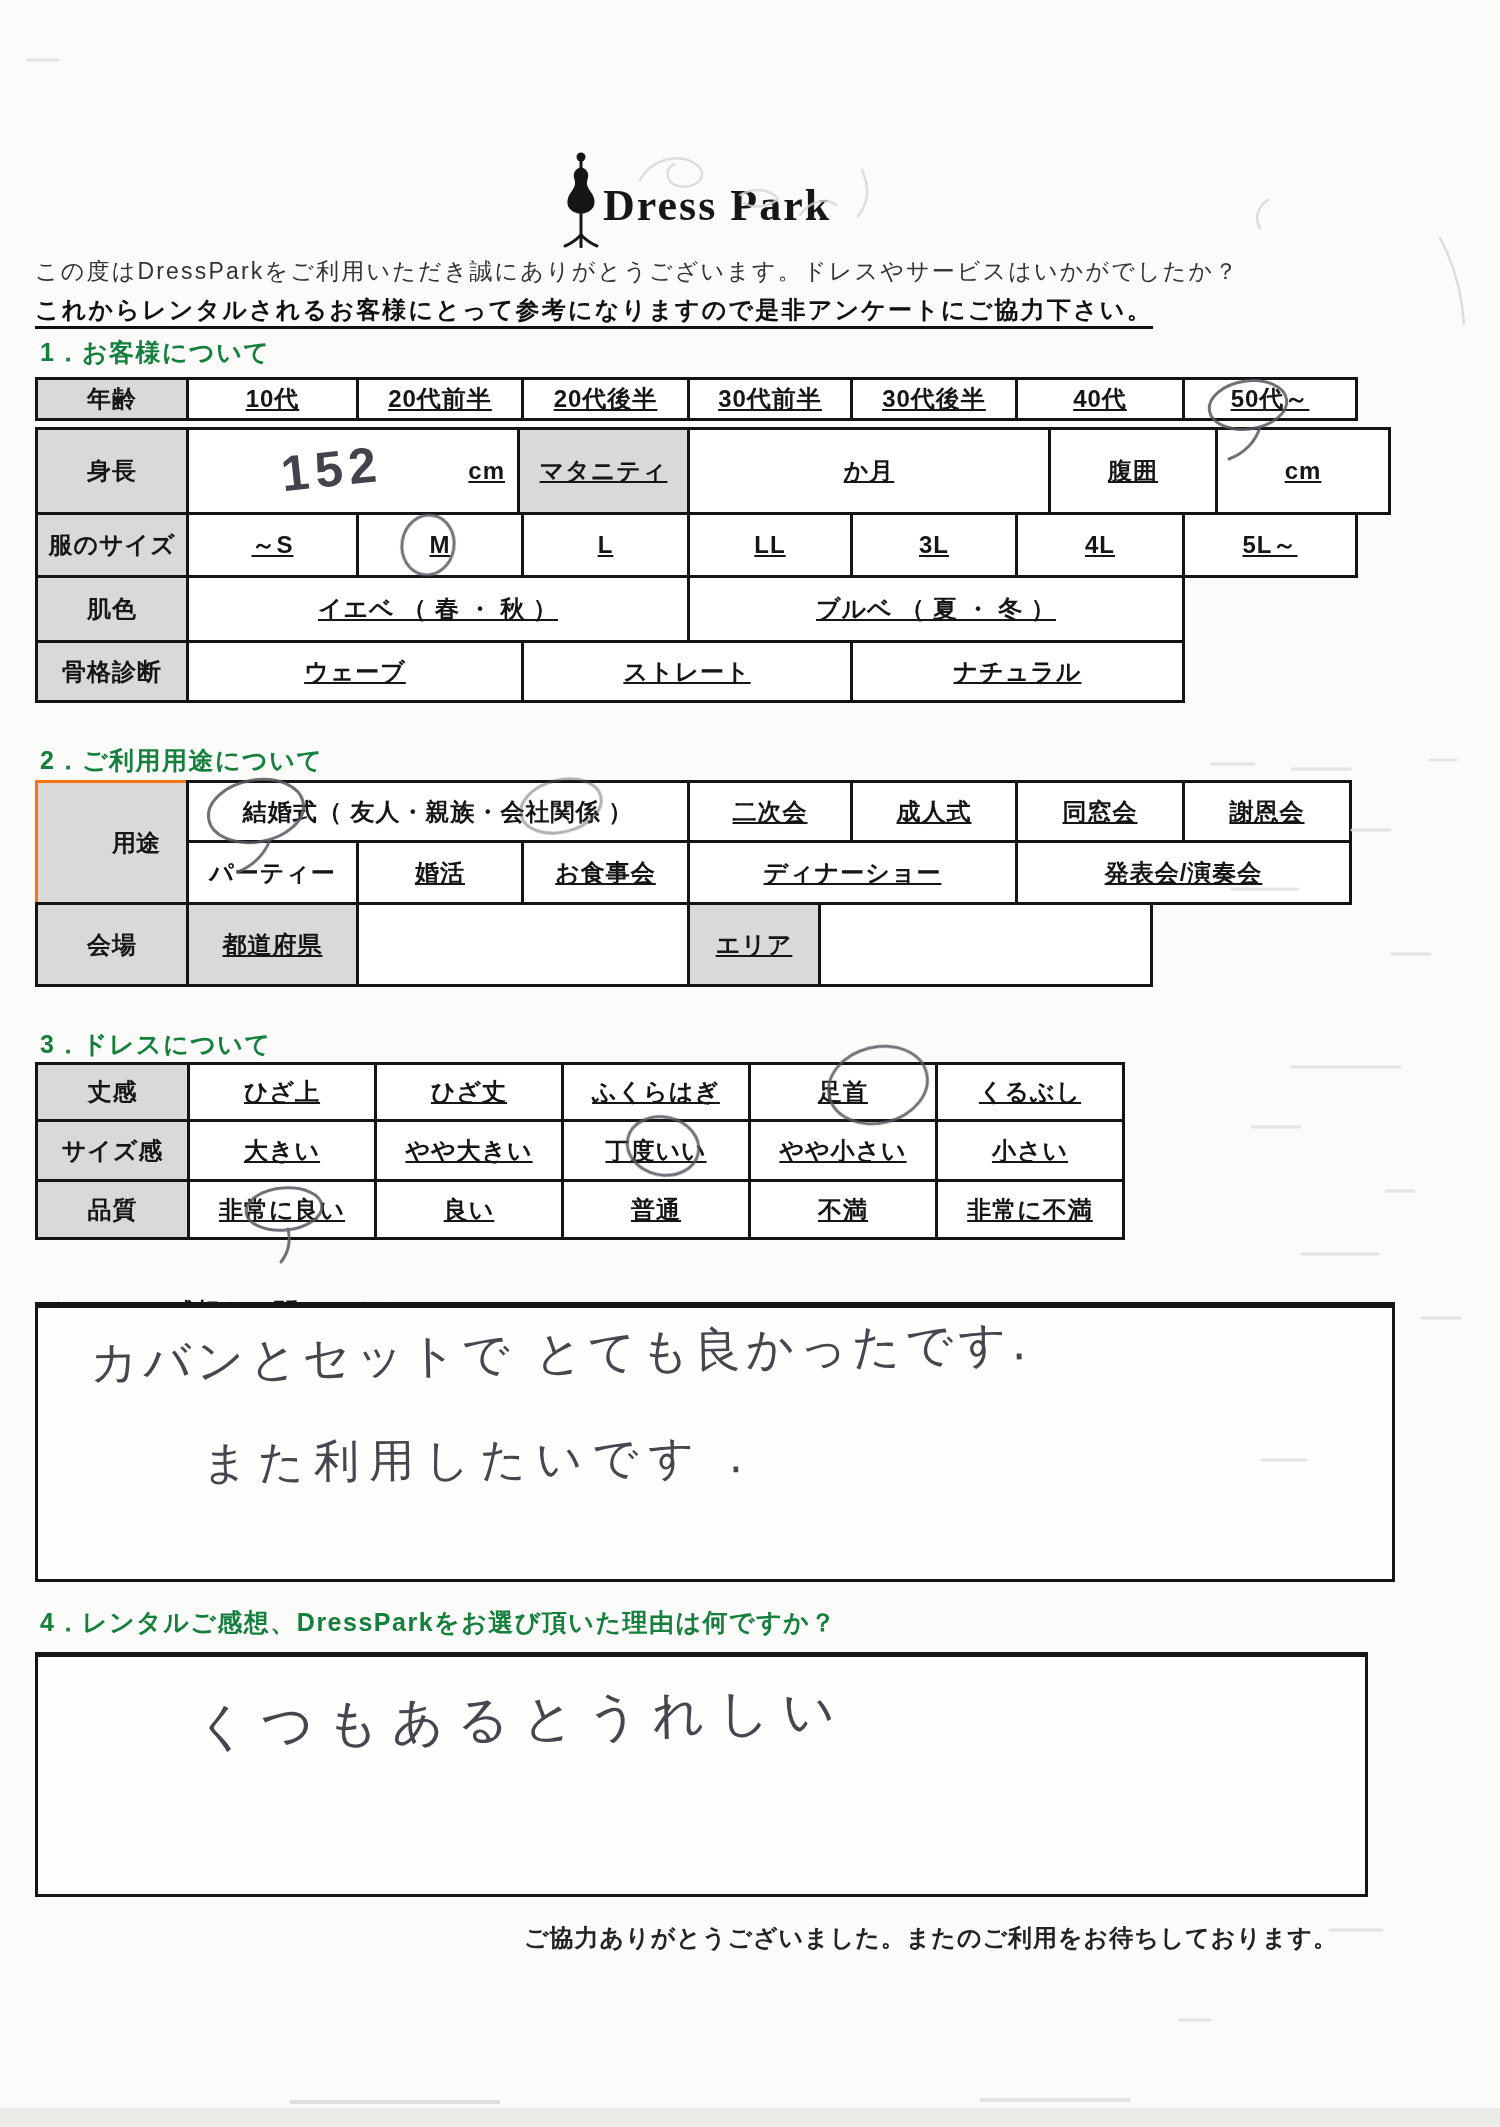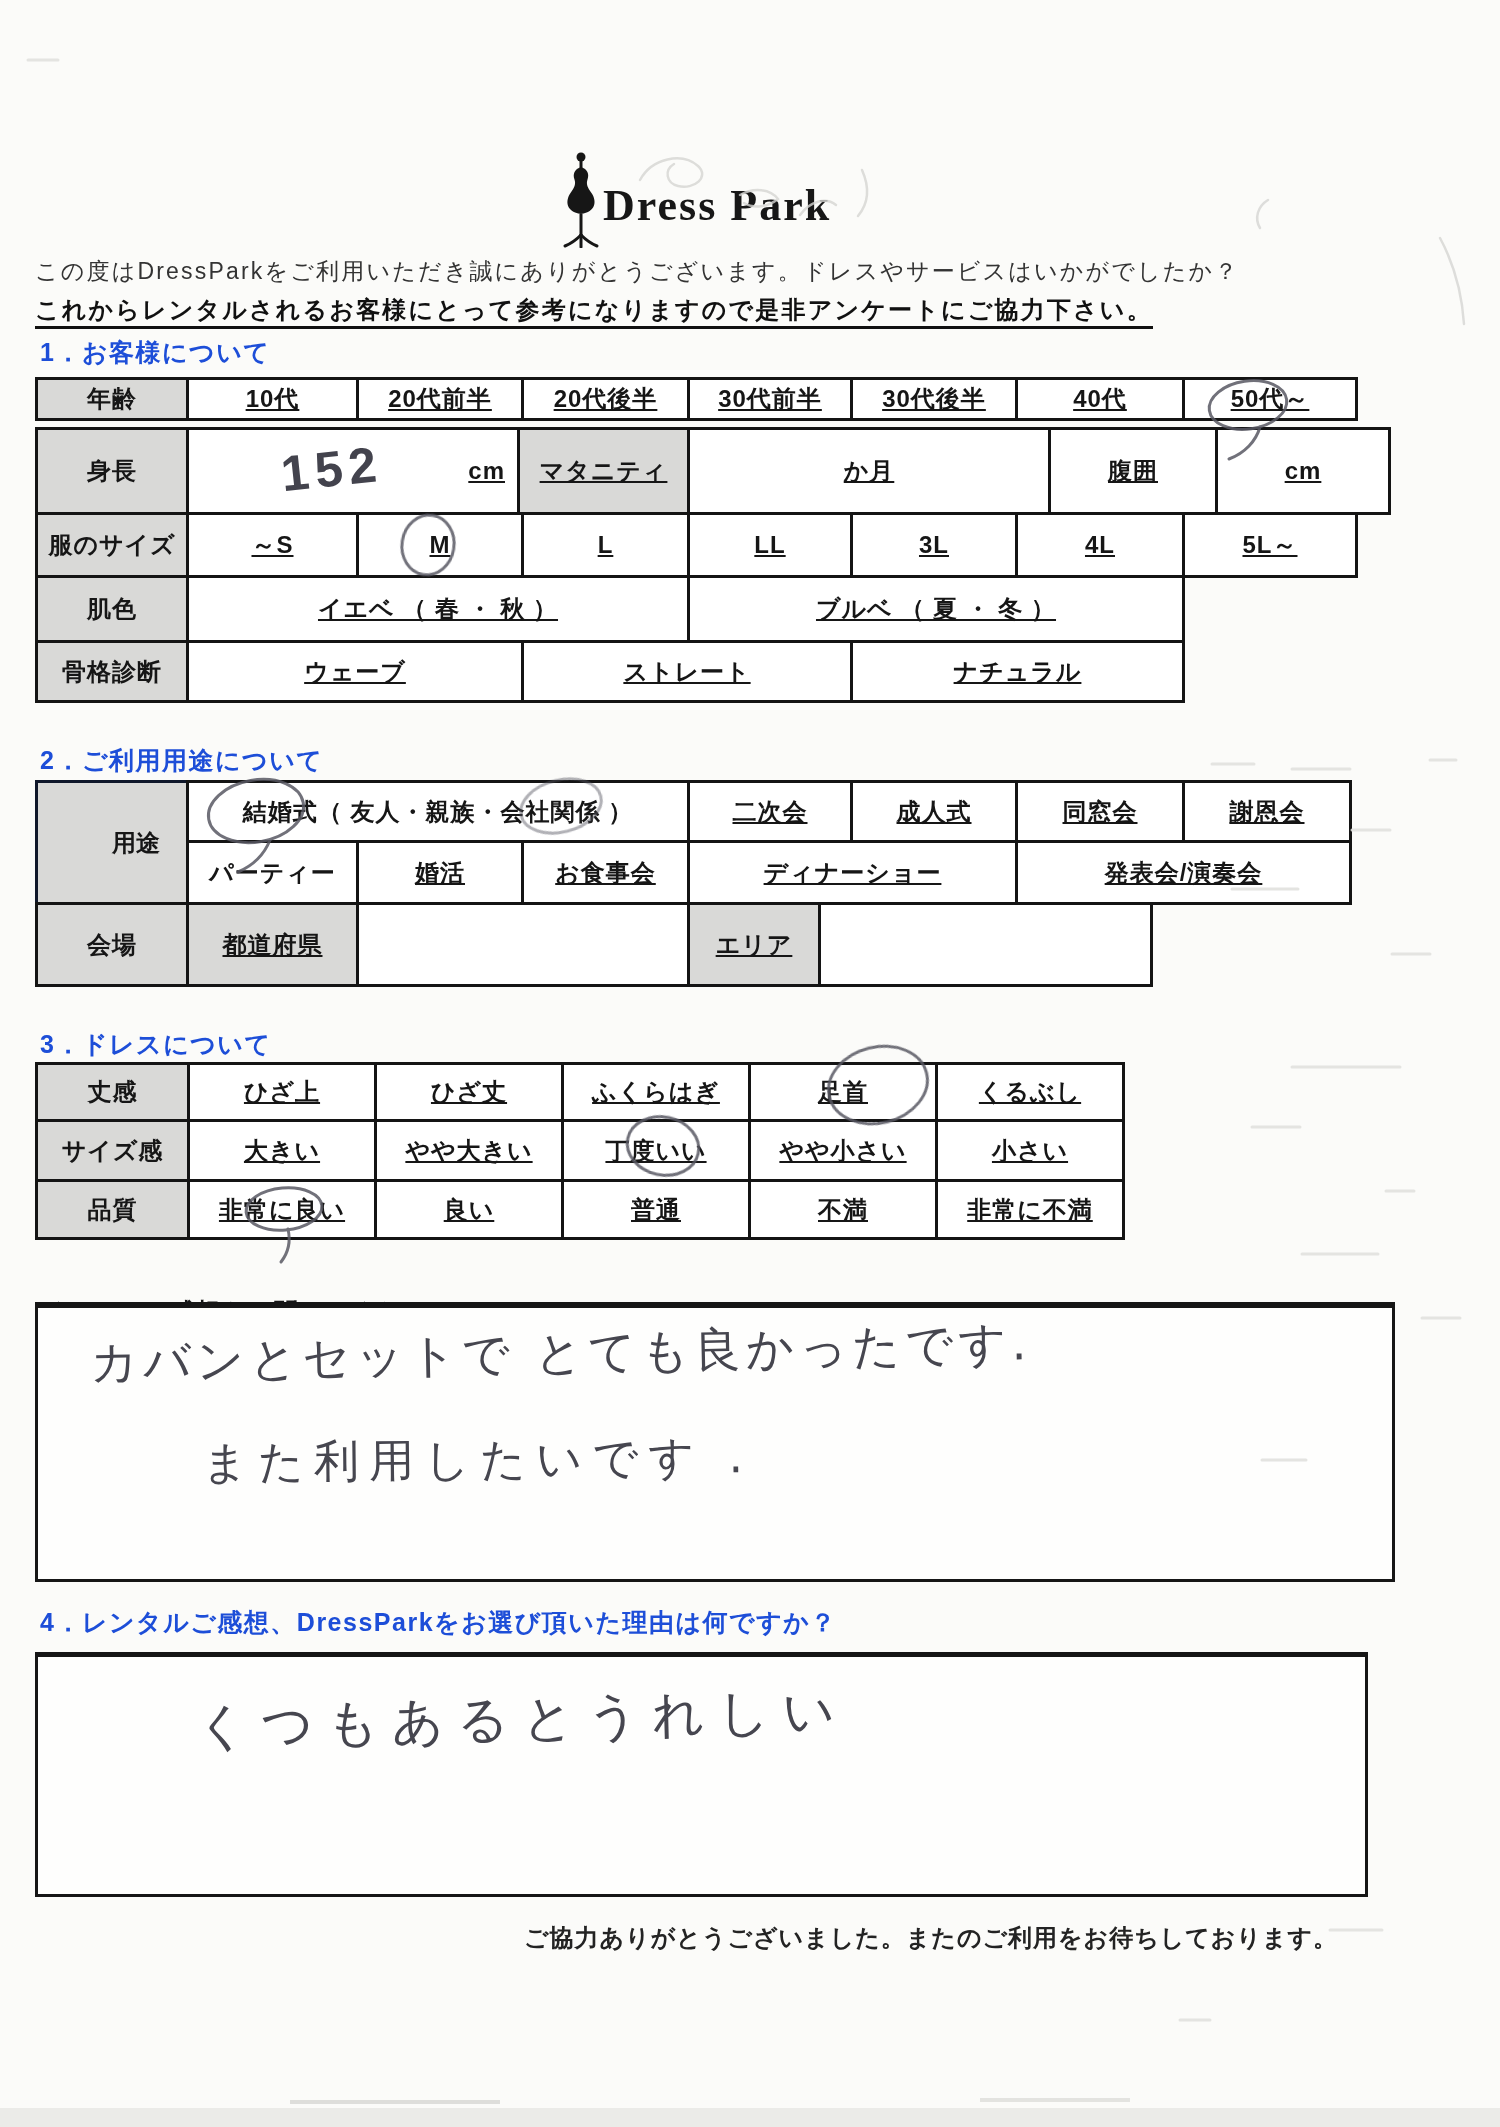--- a/index.html
+++ b/index.html
@@ -13,32 +13,32 @@
   
   .logo-text{
     position:absolute;left:603px;top:180px;
     font-family:"Liberation Serif","DejaVu Serif",serif;
     font-size:44px;color:#171717;letter-spacing:2px;font-weight:600;
   }
   
   .intro1{position:absolute;left:35px;top:256px;font-size:23px;letter-spacing:2.2px;color:#333;}
   .intro2{position:absolute;left:35px;top:294px;font-size:24px;font-weight:700;letter-spacing:2.2px;
           color:#111;border-bottom:3px solid #111;padding-bottom:0;}
-  .h{position:absolute;font-size:25px;font-weight:700;color:#1d4ed8;letter-spacing:1.5px;}
+  .h{position:absolute;font-size:25px;font-weight:700;color:#15803d;letter-spacing:1.5px;}
   
   .row{position:absolute;display:flex;align-items:stretch;z-index:10;}
   .c{
     position:relative;box-sizing:border-box;flex:0 0 auto;
     border:3px solid #141414;background:#fff;
     display:flex;align-items:center;justify-content:center;
     font-weight:700;font-size:24px;letter-spacing:1px;color:#161616;
   }
   .c + .c{margin-left:-3px;text-decoration:underline;}
   .sh{background:#d9d9d7;}
-  .cell-abs{position:absolute;box-sizing:border-box;border:3px solid #0f172a;
+  .cell-abs{position:absolute;box-sizing:border-box;border:3px solid #f97316;
     display:flex;align-items:center;justify-content:center;
     font-weight:700;font-size:24px;color:#161616;z-index:10;padding-left:48px;}
   
   .cbox{position:absolute;box-sizing:border-box;background:#fefefd;
     border:3px solid #161616;border-top-width:6px;z-index:8;}
   
   .hw{
     position:absolute;font-family:"DejaVu Sans",sans-serif;
     color:#46464f;white-space:nowrap;z-index:40;font-weight:400;
   }

